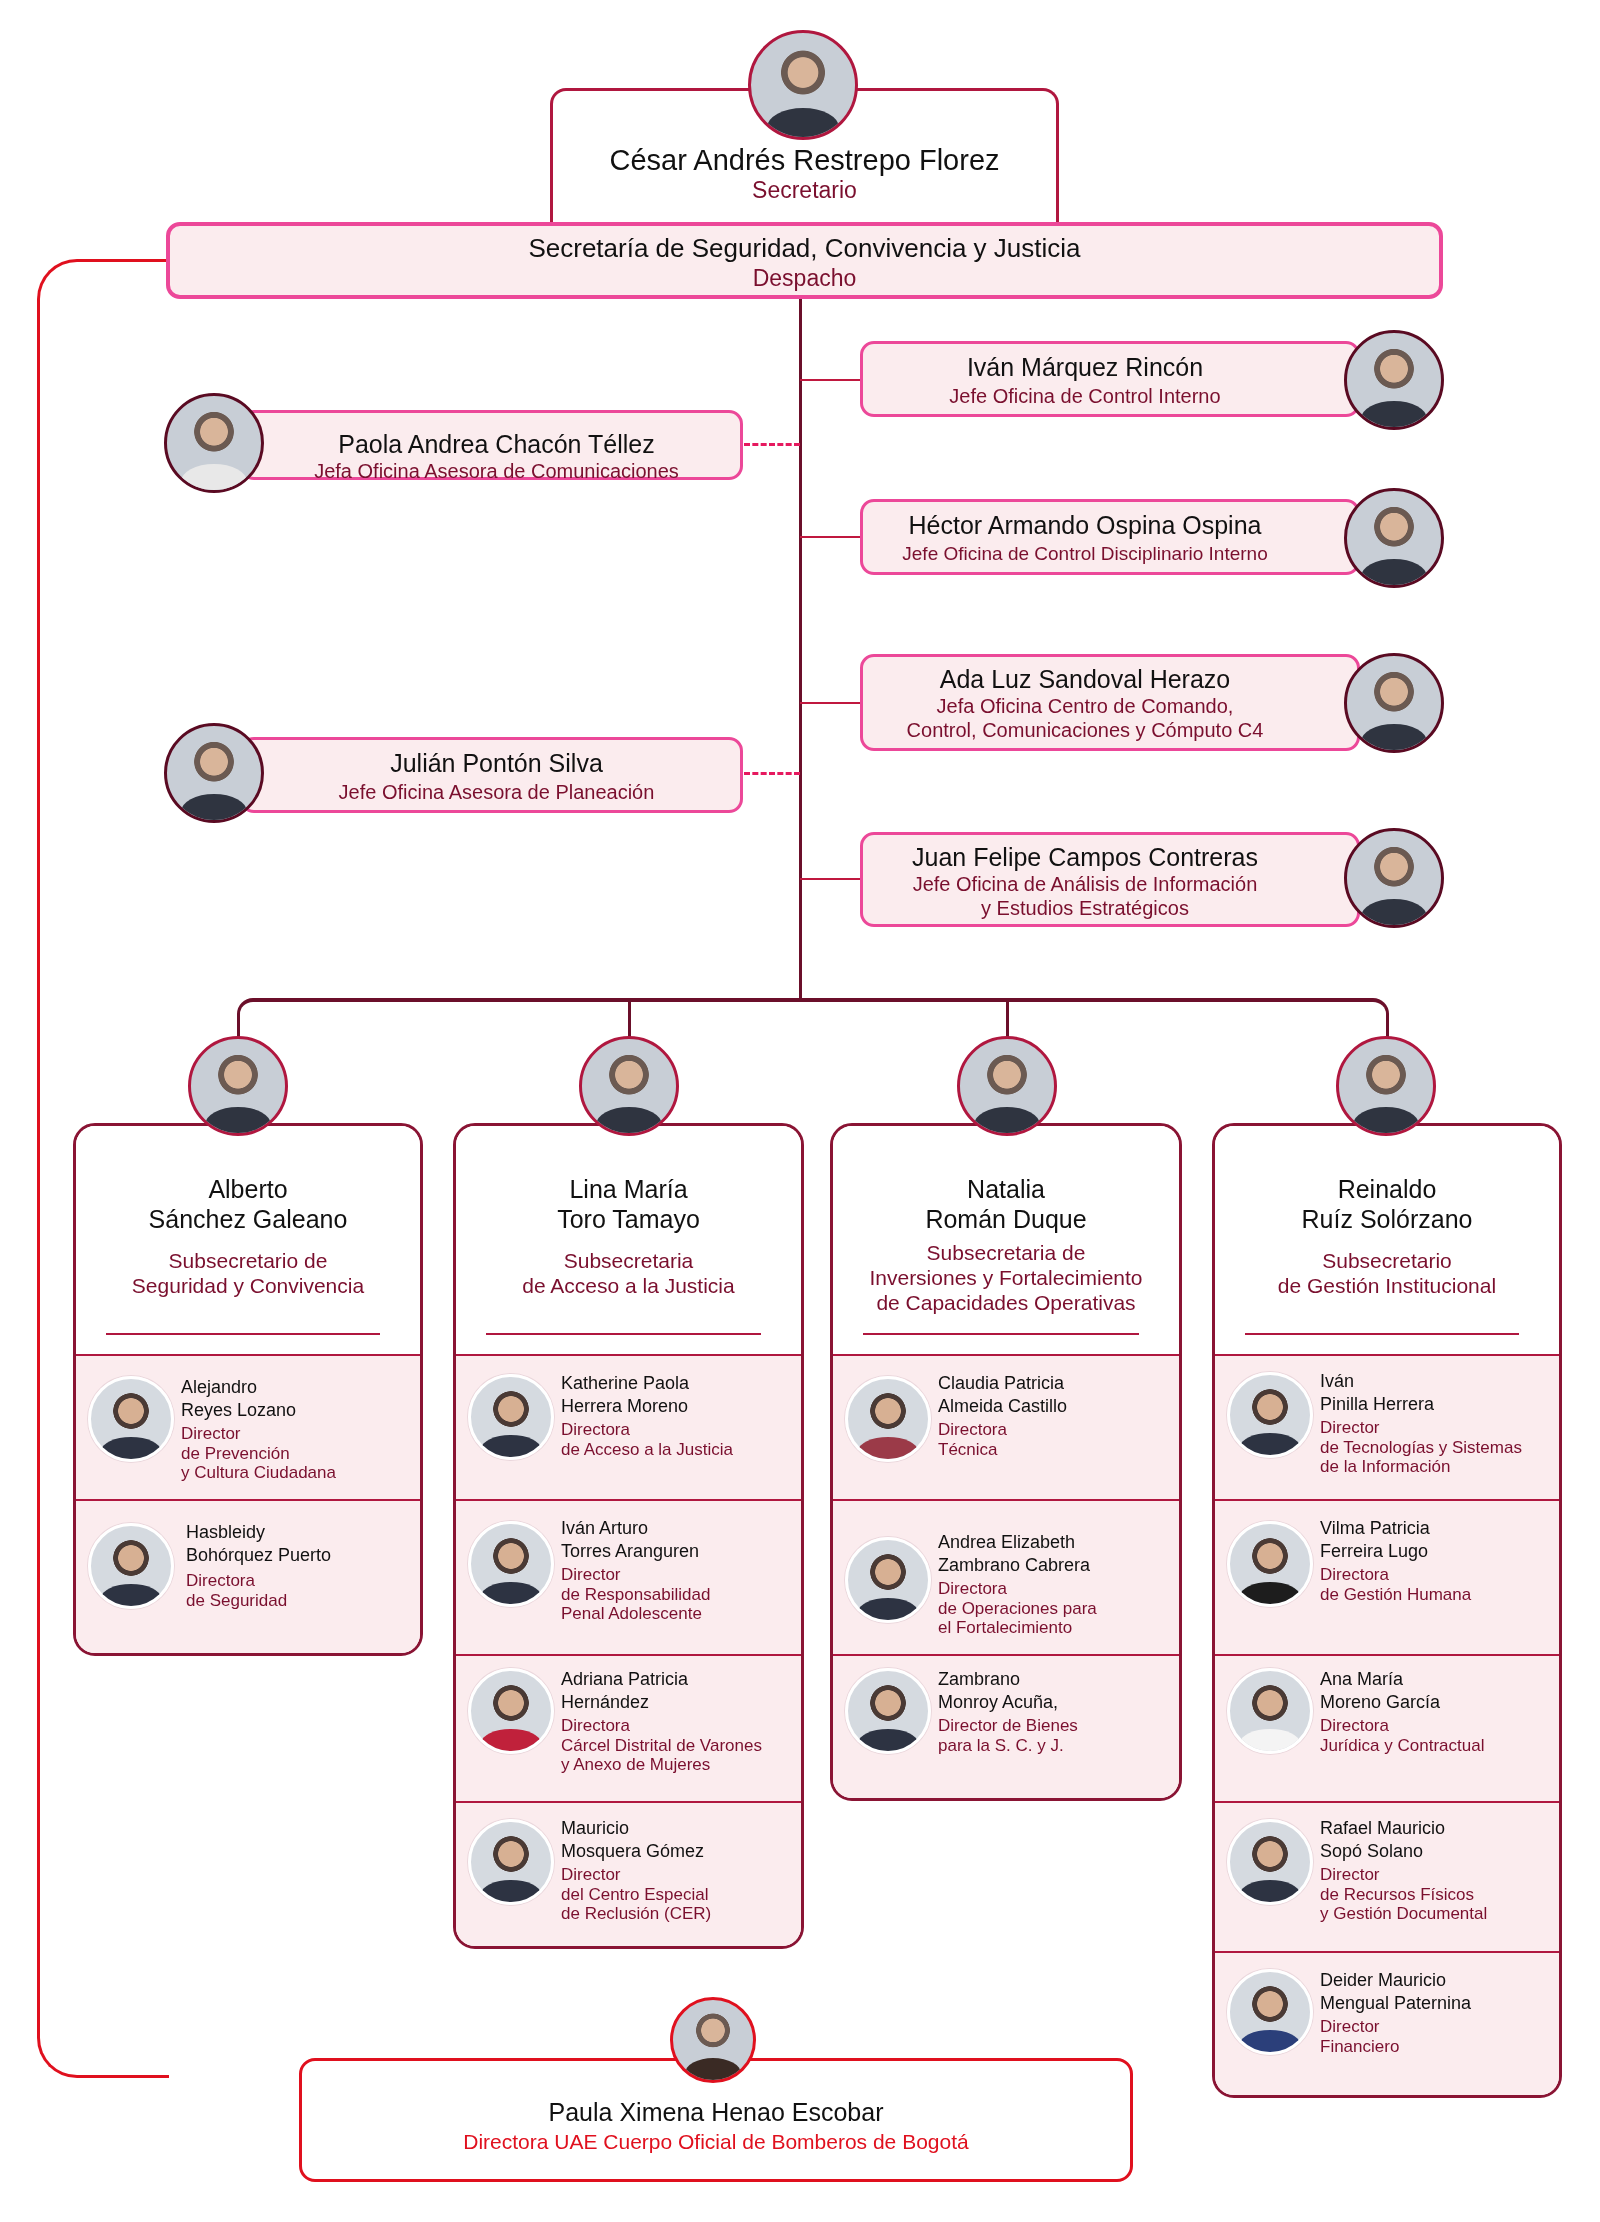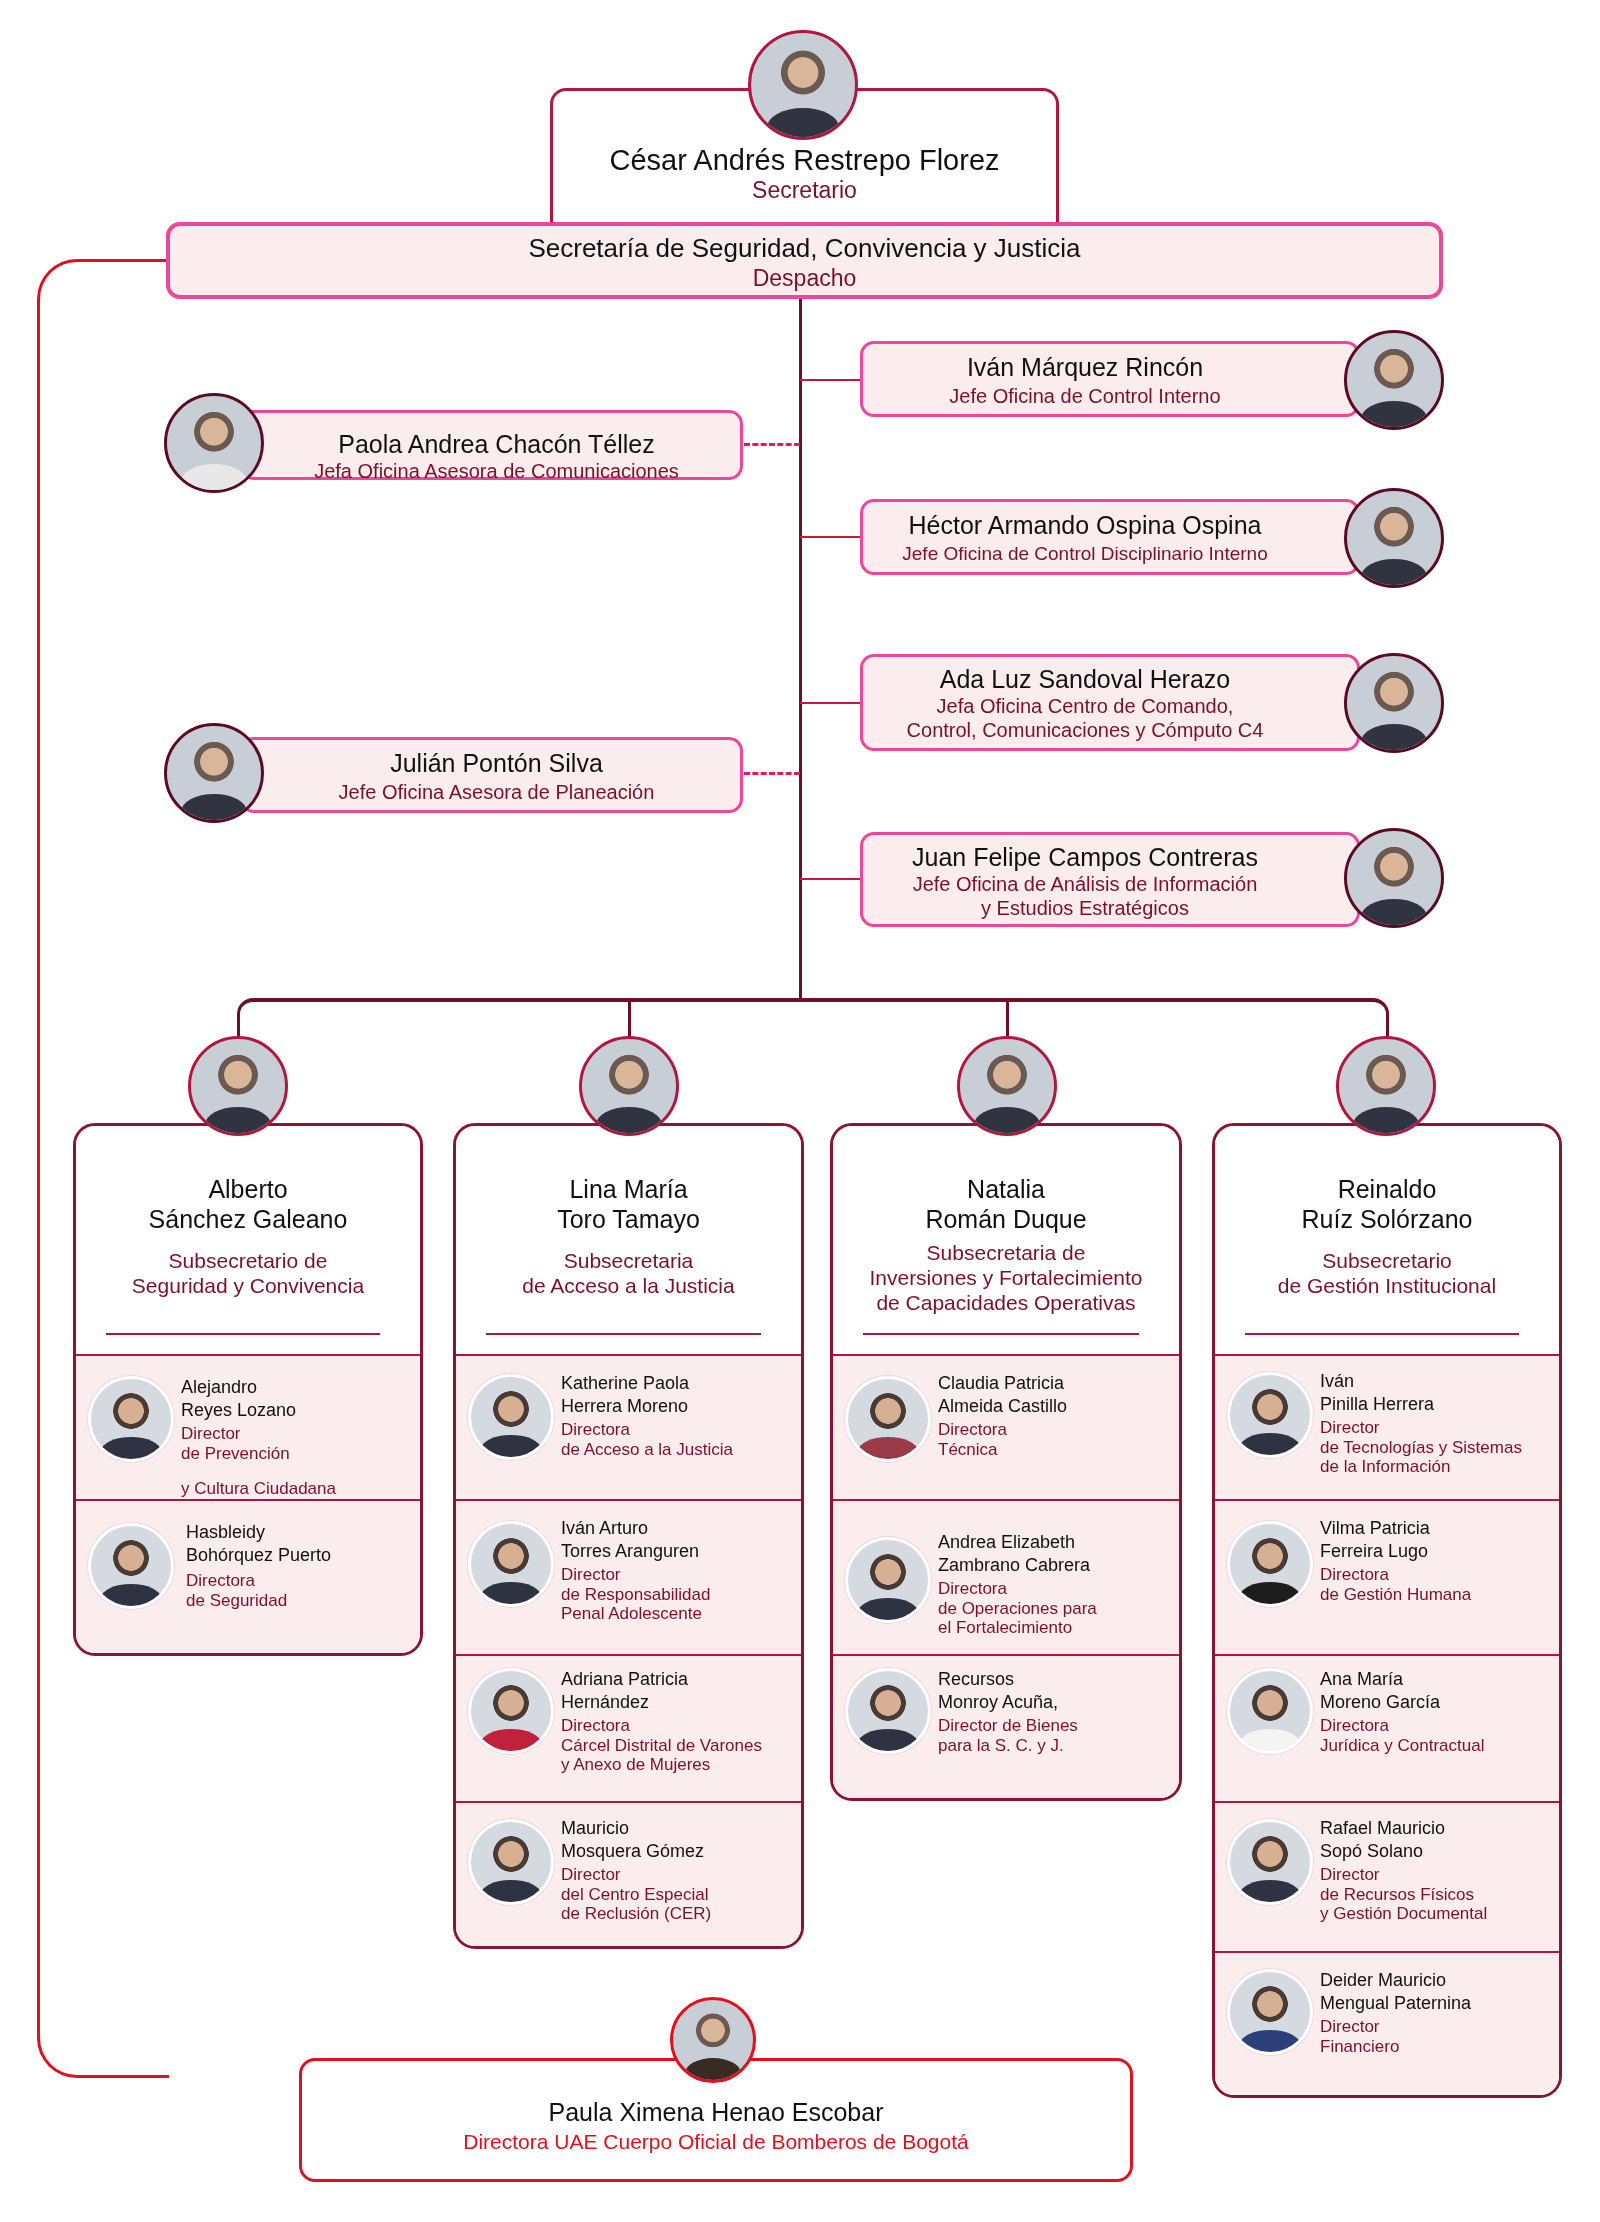--- a/index.html
+++ b/index.html
@@ -131,21 +131,21 @@
   </div>
   <div class="row" style="top:228px; height:146px;">
     <div class="ph" style="top:20px;">
         <div class="body"></div>
       </div>
     <div class="txt">
       <div class="pn">Alejandro</div>
       <div class="pn">Reyes Lozano</div>
       <div class="pr">Director</div>
       <div class="pr" style="margin-top:0">de Prevención</div>
-      <div class="pr" style="margin-top:16px">y Cultura Ciudadana</div>
+      <div class="pr" style="margin-top:0">y Cultura Ciudadana</div>
     </div>
   </div>
   <div class="row" style="top:373px; height:160px;">
     <div class="ph" style="top:22px;">
         <div class="body"></div>
       </div>
     <div class="txt" style="left:110px;">
       <div class="pn">Hasbleidy</div>
       <div class="pn">Bohórquez Puerto</div>
       <div class="pr" style="margin-top:4px">Directora</div>
@@ -253,21 +253,21 @@
       <div class="pr">Directora</div>
       <div class="pr" style="margin-top:0">de Operaciones para</div>
       <div class="pr" style="margin-top:0">el Fortalecimiento</div>
     </div>
   </div>
   <div class="row" style="top:528px; height:150px;">
     <div class="ph" style="top:12px;">
         <div class="body"></div>
       </div>
     <div class="txt" style="top:12px;">
-      <div class="pn">Recursos</div>
+      <div class="pn">Zambrano</div>
       <div class="pn">Monroy Acuña,</div>
       <div class="pr">Director de Bienes</div>
       <div class="pr" style="margin-top:0">para la S. C. y J.</div>
     </div>
   </div>
 </div>
 <div class="avatar" style="left:957px; top:1036px; width:100px; height:100px;">
     <div class="body"></div>
   </div>
 

